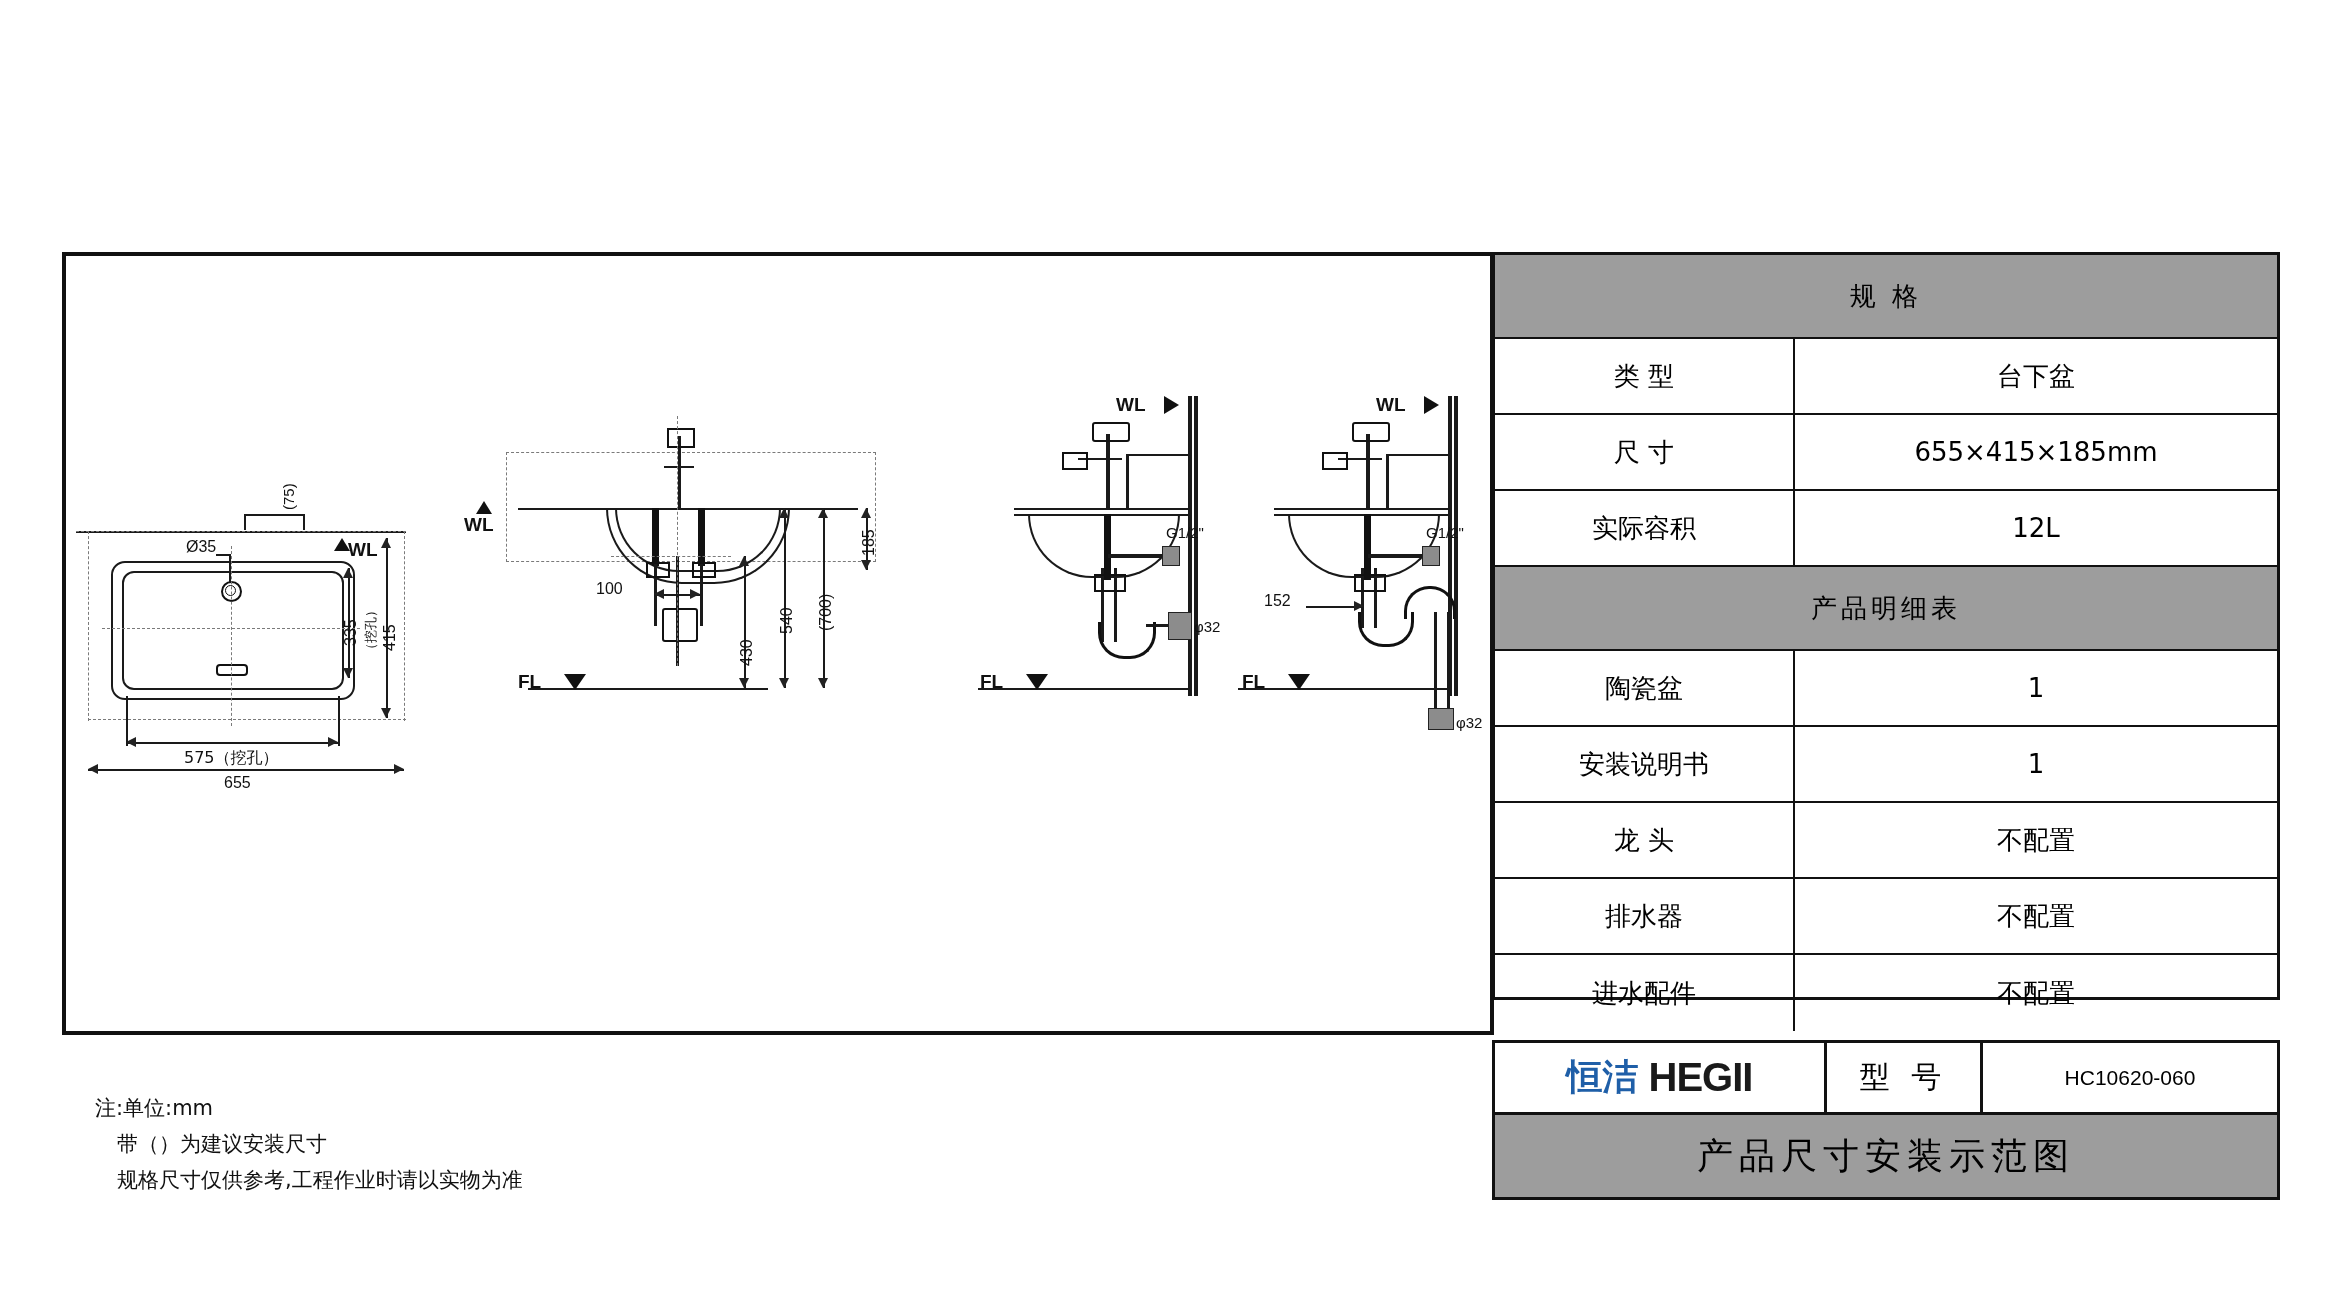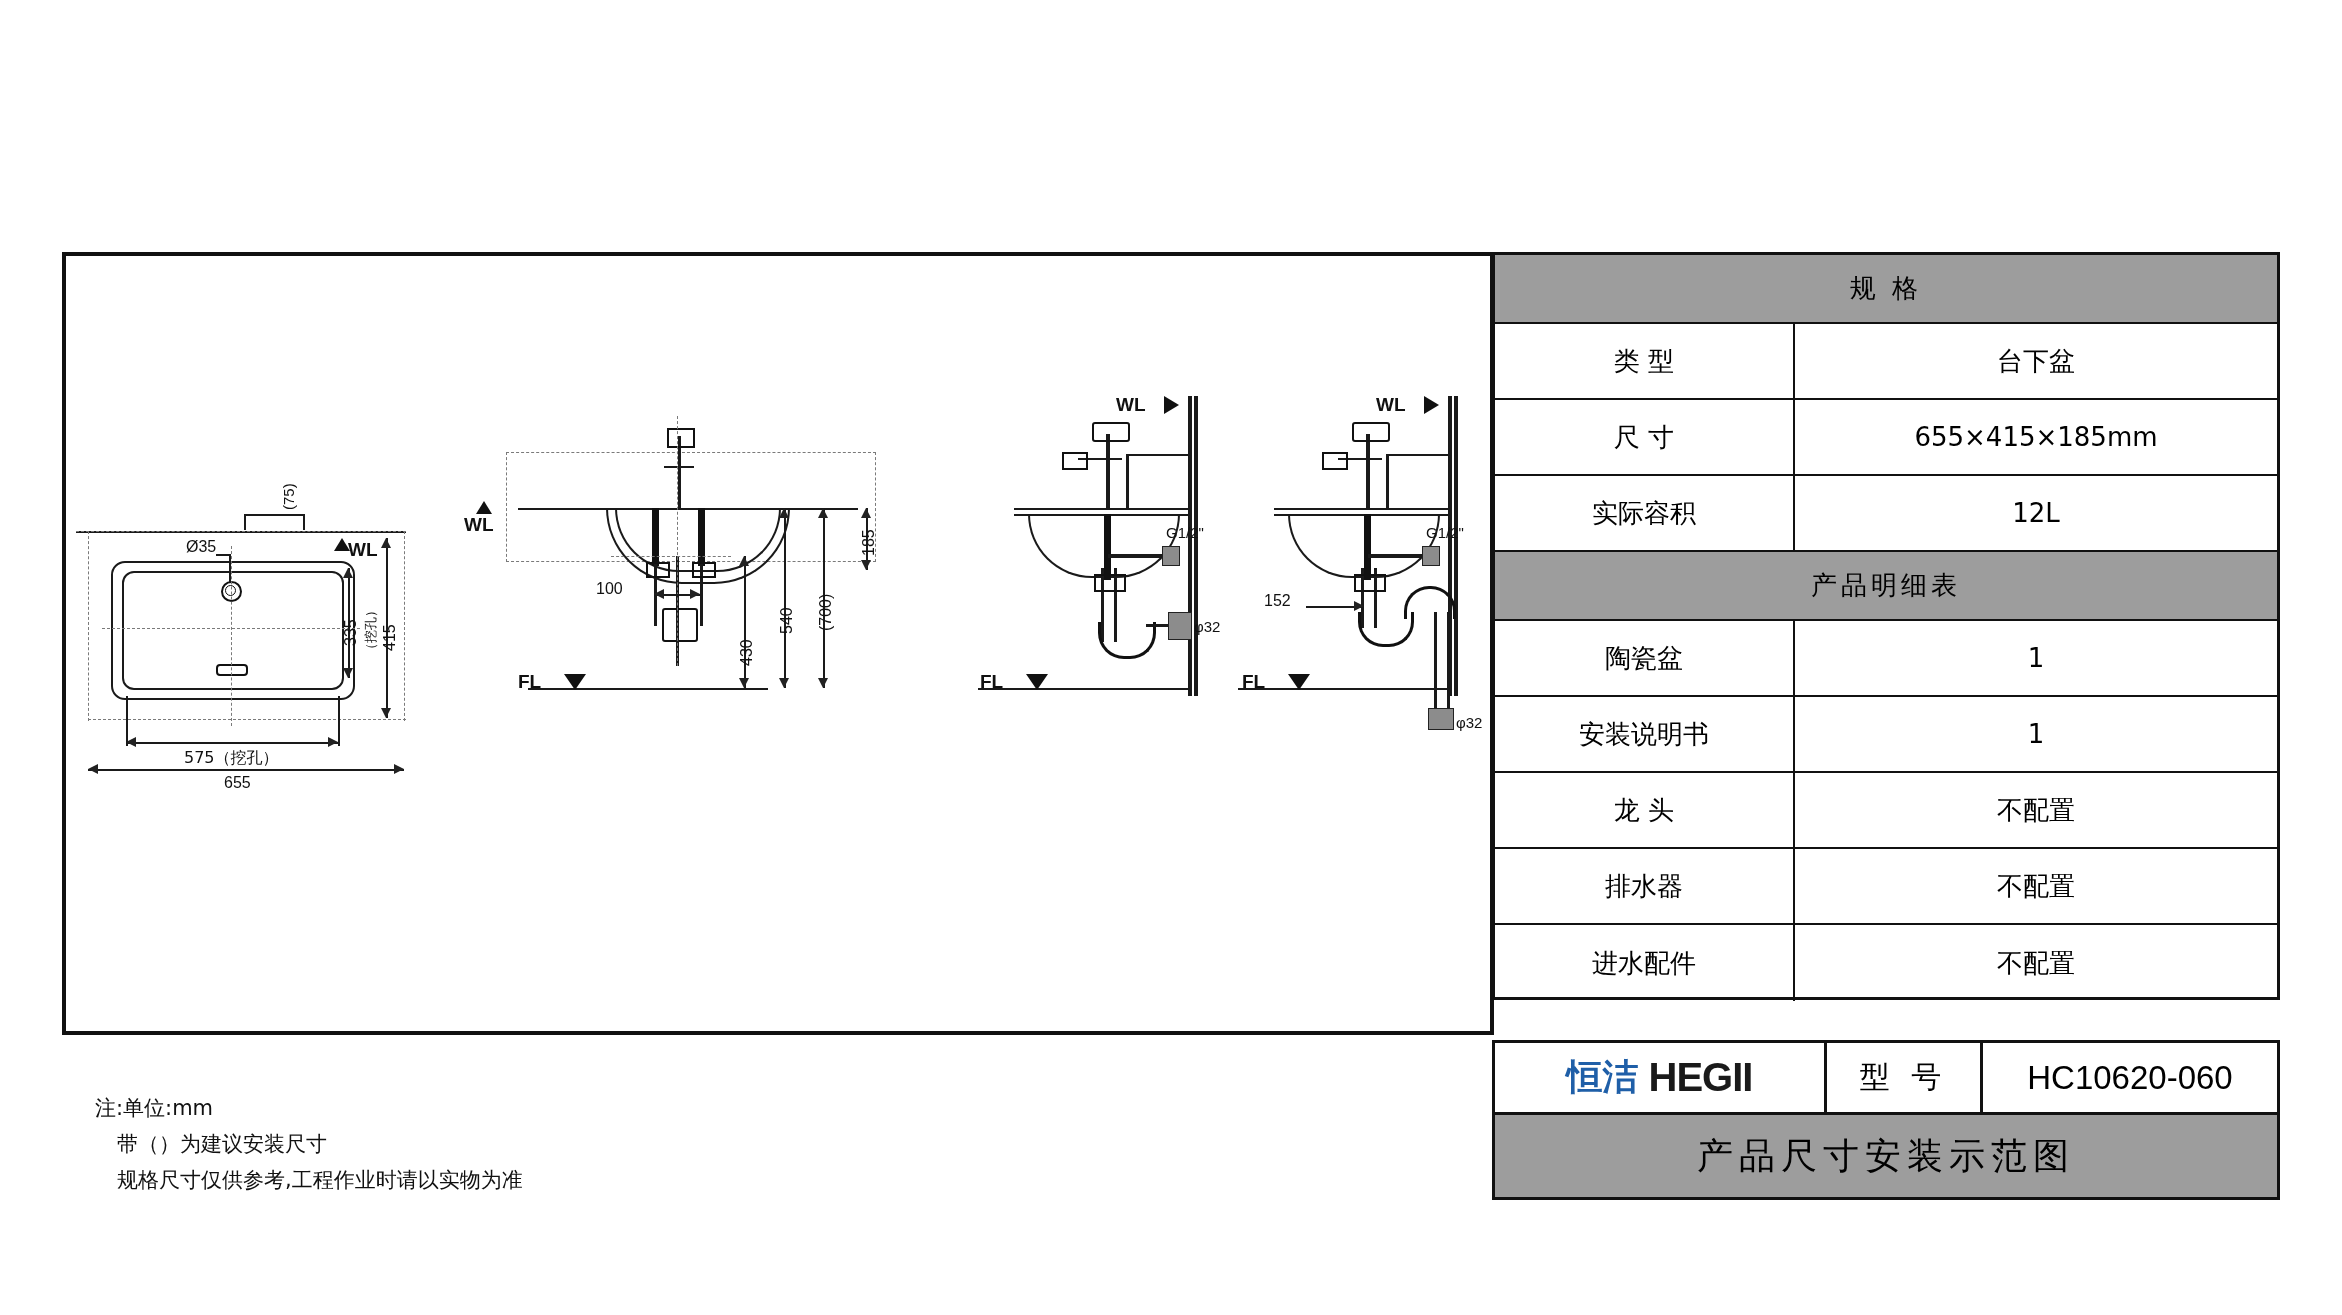--- a/index.html
+++ b/index.html
@@ -24,32 +24,32 @@
   .basin-inner{position:absolute;border:2px solid #1a1a1a;border-radius:12px;}
 
   
   .spec{position:absolute;left:1492px;top:252px;width:788px;height:748px;border:3px solid #111;box-sizing:border-box;}
   .spec .row{display:flex;border-bottom:2px solid #111;box-sizing:border-box;}
   .spec .row:last-child{border-bottom:none;}
   .spec .hdr{background:#9d9d9d;justify-content:center;align-items:center;font-size:30px;letter-spacing:4px;}
   .spec .cell{display:flex;align-items:center;justify-content:center;font-family:"DejaVu Sans",sans-serif;font-size:26px;box-sizing:border-box;}
   .spec .c-left{width:300px;border-right:2px solid #111;}
   .spec .c-right{flex:1;}
-  .r-h{height:69px;}
+  .r-h{height:84px;}
   .r-n{height:76px;}
 
   
   .brandblock{position:absolute;left:1492px;top:1040px;width:788px;height:160px;border:3px solid #111;box-sizing:border-box;}
   .brandrow{display:flex;height:72px;border-bottom:3px solid #111;box-sizing:border-box;}
   .logo-cell{width:332px;border-right:3px solid #111;display:flex;align-items:center;justify-content:center;box-sizing:border-box;}
   .logo{display:flex;align-items:center;font-weight:bold;gap:8px;}
   .logo .cn{font-family:"DejaVu Sans",sans-serif;font-size:36px;color:#1f5fa8;letter-spacing:0px;}
   .logo .en{font-family:"Liberation Sans",sans-serif;font-size:40px;color:#1a1a1a;letter-spacing:-1px;margin-left:2px;}
   .model-label{width:156px;border-right:3px solid #111;display:flex;align-items:center;justify-content:center;font-family:"DejaVu Sans",sans-serif;font-size:30px;letter-spacing:6px;box-sizing:border-box;}
-  .model-val{flex:1;display:flex;align-items:center;justify-content:center;font-size:33px;}
+  .model-val{flex:1;display:flex;align-items:center;justify-content:center;font-size:21px;}
   .titlebar{height:82px;background:#9d9d9d;display:flex;align-items:center;justify-content:center;font-family:"DejaVu Sans",sans-serif;font-size:36px;letter-spacing:6px;}
 
   
   .notes{position:absolute;left:95px;top:1090px;font-family:"DejaVu Sans",sans-serif;font-size:21px;line-height:36px;color:#111;}
   .notes div:nth-child(n+2){padding-left:22px;}
 
   
   .ah{position:absolute;width:0;height:0;}
   .ah-l{border-top:5px solid transparent;border-bottom:5px solid transparent;border-right:10px solid #222;}
   .ah-r{border-top:5px solid transparent;border-bottom:5px solid transparent;border-left:10px solid #222;}

